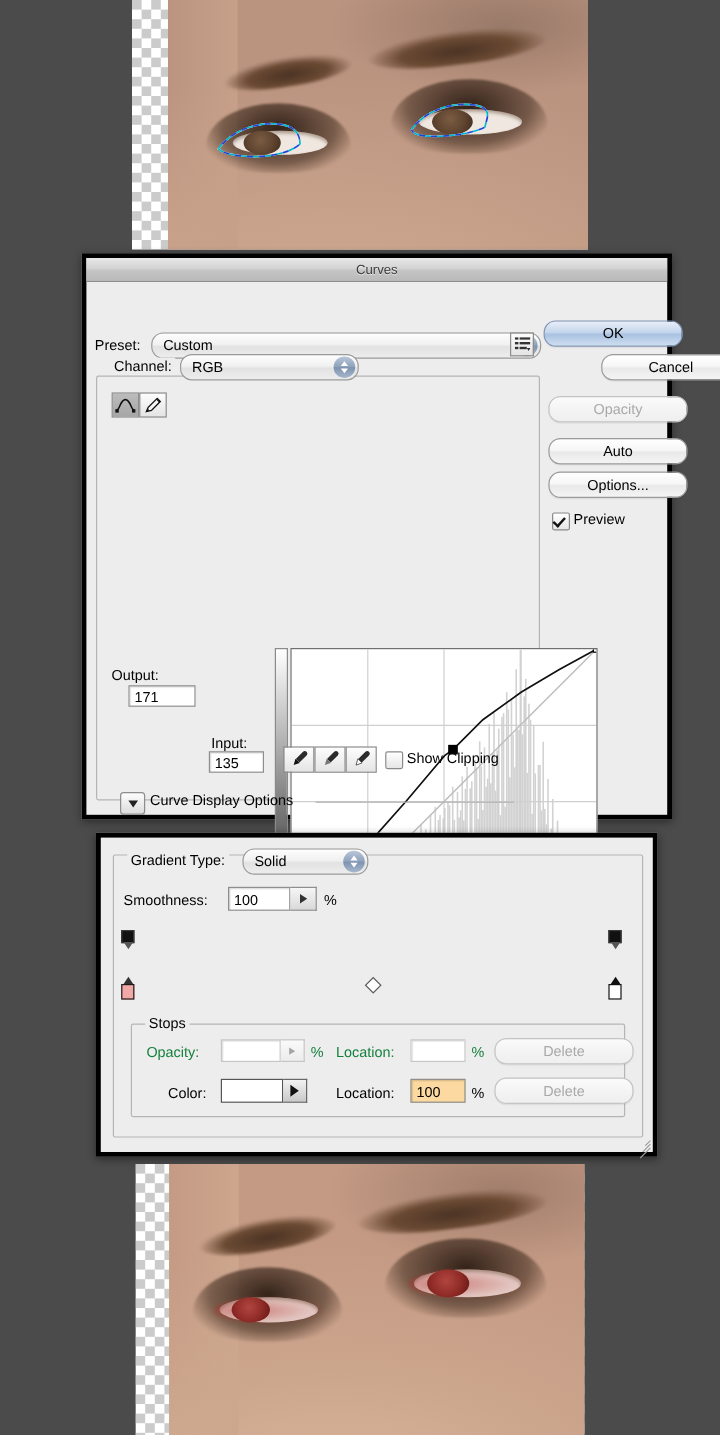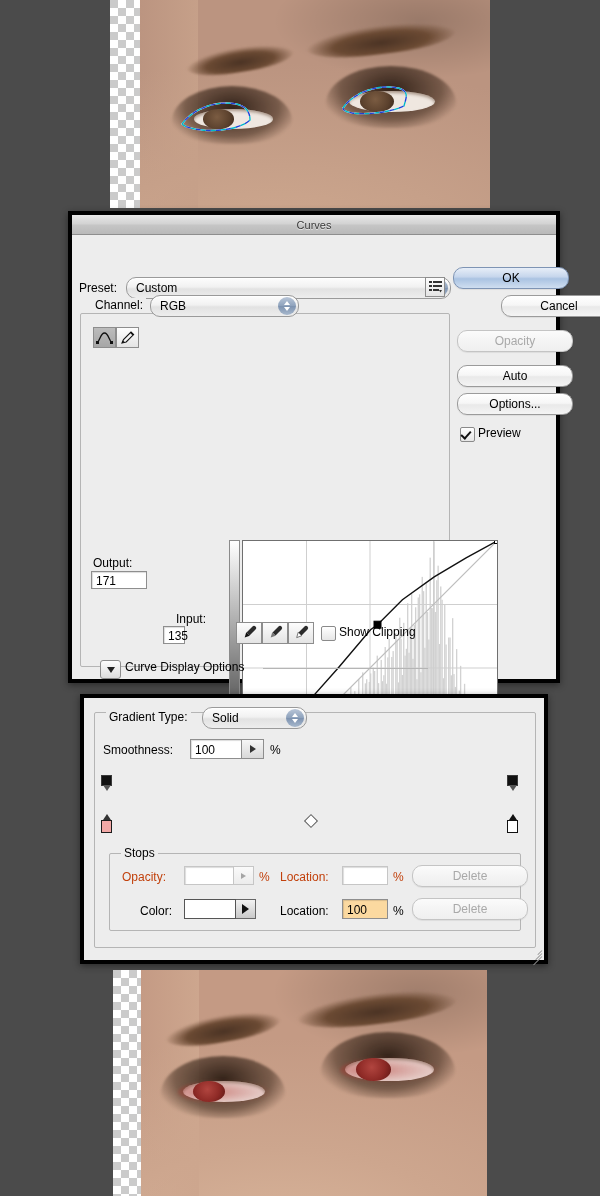--- a/index.html
+++ b/index.html
@@ -100,21 +100,21 @@
     height:19px;
     background:linear-gradient(to bottom,#e8e8e8 0%,#d2d2d2 48%,#c6c6c6 52%,#b9b9b9 100%);
     border-bottom:1px solid #8e8e8e;
     display:flex;align-items:center;justify-content:center;
     font-size:11px;color:#3a3a3a;
     text-shadow:0 1px 0 rgba(255,255,255,.6);
   }
   .body{position:relative;padding:0;}
 
   .lbl{font-size:12px;color:#000;}
-  .lbl.dim{color:#c2410c;}
+  .lbl.dim{color:#15803d;}
 
   
   .popup{
     position:relative;
     display:inline-flex;align-items:center;
     height:20px;
     background:linear-gradient(to bottom,#fdfdfd 0%,#f1f1f1 45%,#e2e2e2 55%,#ededed 100%);
     border:1px solid #9a9a9a;
     border-radius:10px;
     padding:0 26px 0 9px;
@@ -551,24 +551,24 @@
             <rect x="131.0" y="80.2" width="7" height="7" fill="#000" stroke="#000" stroke-width="1"></rect>
             <rect x="251.5" y="-2.5" width="5" height="5" fill="#fff" stroke="#000" stroke-width="1"></rect>
           </g>
       </svg>
     </div>
     <div id="hramp"></div>
     <div class="blackpt"></div>
     <div class="whitept"></div>
 
     <span class="lbl" style="position:absolute;left:21px;top:321px;">Output:</span>
-    <div class="field" style="position:absolute;left:19px;top:336px;width:56px;">171</div>
+    <div class="field" style="position:absolute;left:35px;top:336px;width:56px;">171</div>
 
     <span class="lbl" style="position:absolute;left:104px;top:377px;">Input:</span>
-    <div class="field" style="position:absolute;left:91px;top:391px;width:22px;">135</div>
+    <div class="field" style="position:absolute;left:102px;top:391px;width:46px;">135</div>
 
     <div class="iconbtn" style="position:absolute;left:164px;top:387px;width:26px;height:22px;">
       <svg width="16" height="16" viewBox="0 0 16 16">
         <path d="M11.5 1.5 a2 2 0 0 1 3 3 l-6 6 l-3-3 z" fill="#2b2b2b"></path>
         <path d="M5.2 7.3 l3.5 3.5 l-5 1.8 z" fill="#111"></path>
       </svg>
     </div>
     <div class="iconbtn" style="position:absolute;left:190px;top:387px;width:26px;height:22px;">
       <svg width="16" height="16" viewBox="0 0 16 16">
         <path d="M11.5 1.5 a2 2 0 0 1 3 3 l-6 6 l-3-3 z" fill="#2b2b2b"></path>

